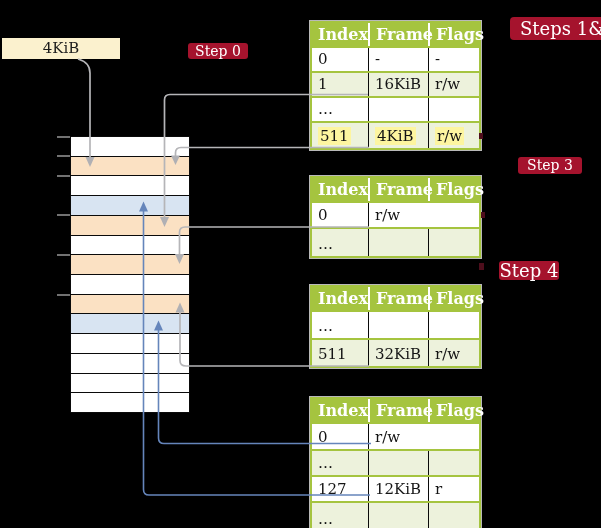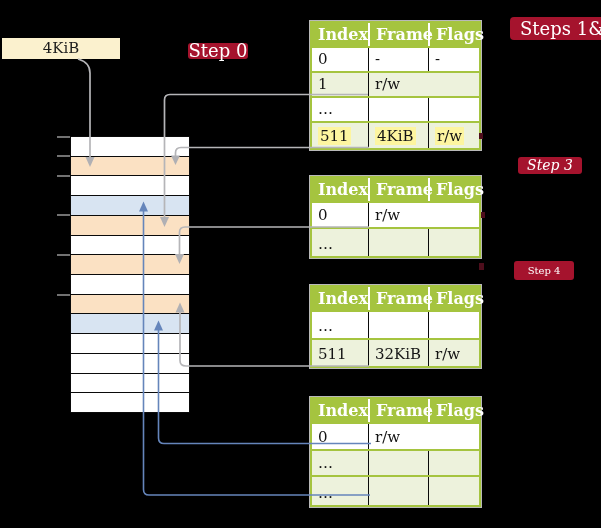--- a/index.html
+++ b/index.html
@@ -7,24 +7,24 @@
   body { font-family:"DejaVu Serif","Liberation Serif",serif; }
   .canvas { position:relative; width:601px; height:528px; background:#000; overflow:hidden; }
 
   
   .pagesize-box { position:absolute; left:2px; top:38px; width:118px; height:21px;
     background:#fbf1ce; color:#1c1c1c; font-size:15px; text-align:center; line-height:21px; }
 
   
   .badge { position:absolute; background:#a5132d; color:#fff; border-radius:3px;
     text-align:center; white-space:nowrap; }
-  .badge-step0   { left:188px; top:43px;  width:60px; height:16px; font-size:18px; line-height:16px; }
+  .badge-step0   { left:188px; top:43px;  width:60px; height:16px; font-size:14px; line-height:16px; }
   .badge-steps12 { left:510px; top:17px;  height:23px; padding:0 10px; font-size:18px; line-height:23px; border-radius:4px; }
-  .badge-step3   { left:518px; top:157px; width:64px; height:17px; font-size:14px; line-height:17px;font-style:italic; }
-  .badge-step4   { left:514px; top:261px; width:60px; height:19px; font-size:10px; line-height:19px; }
+  .badge-step3   { left:518px; top:157px; width:64px; height:17px; font-size:14px; line-height:17px; }
+  .badge-step4   { left:499px; top:261px; width:60px; height:19px; font-size:18px; line-height:19px; }
 
   
   .memcol { position:absolute; left:70px; top:136px; width:120px; height:277px;
     border:1.5px solid #0a0a0a; display:flex; flex-direction:column; background:#fff; }
   .mrow { flex:1; background:#ffffff; border-bottom:1.5px solid #0a0a0a; }
   .mrow:last-child { border-bottom:none; }
   .mrow.orange { background:#fbe1c3; }
   .mrow.blue   { background:#d8e4f2; }
 
   
@@ -91,20 +91,23 @@
         </div>
       <div class="td">
           <span>-</span>
         </div>
     </div>
     <div class="trow alt r25">
       <div class="td">
           <span>1</span>
         </div>
       <div class="td">
+          <span>16KiB</span>
+        </div>
+      <div class="td">
           <span>r/w</span>
         </div>
     </div>
     <div class="trow r25">
       <div class="td">
           <span>…</span>
         </div>
       <div class="td">
           <span></span>
         </div>
@@ -198,20 +201,31 @@
     </div>
     <div class="trow alt r26">
       <div class="td">
           <span>…</span>
         </div>
       <div class="td">
           <span></span>
         </div>
       <div class="td">
           <span></span>
+        </div>
+    </div>
+    <div class="trow r26">
+      <div class="td">
+          <span>127</span>
+        </div>
+      <div class="td">
+          <span>12KiB</span>
+        </div>
+      <div class="td">
+          <span>r</span>
         </div>
     </div>
     <div class="trow alt r30">
       <div class="td">
           <span>…</span>
         </div>
       <div class="td">
           <span></span>
         </div>
       <div class="td">

